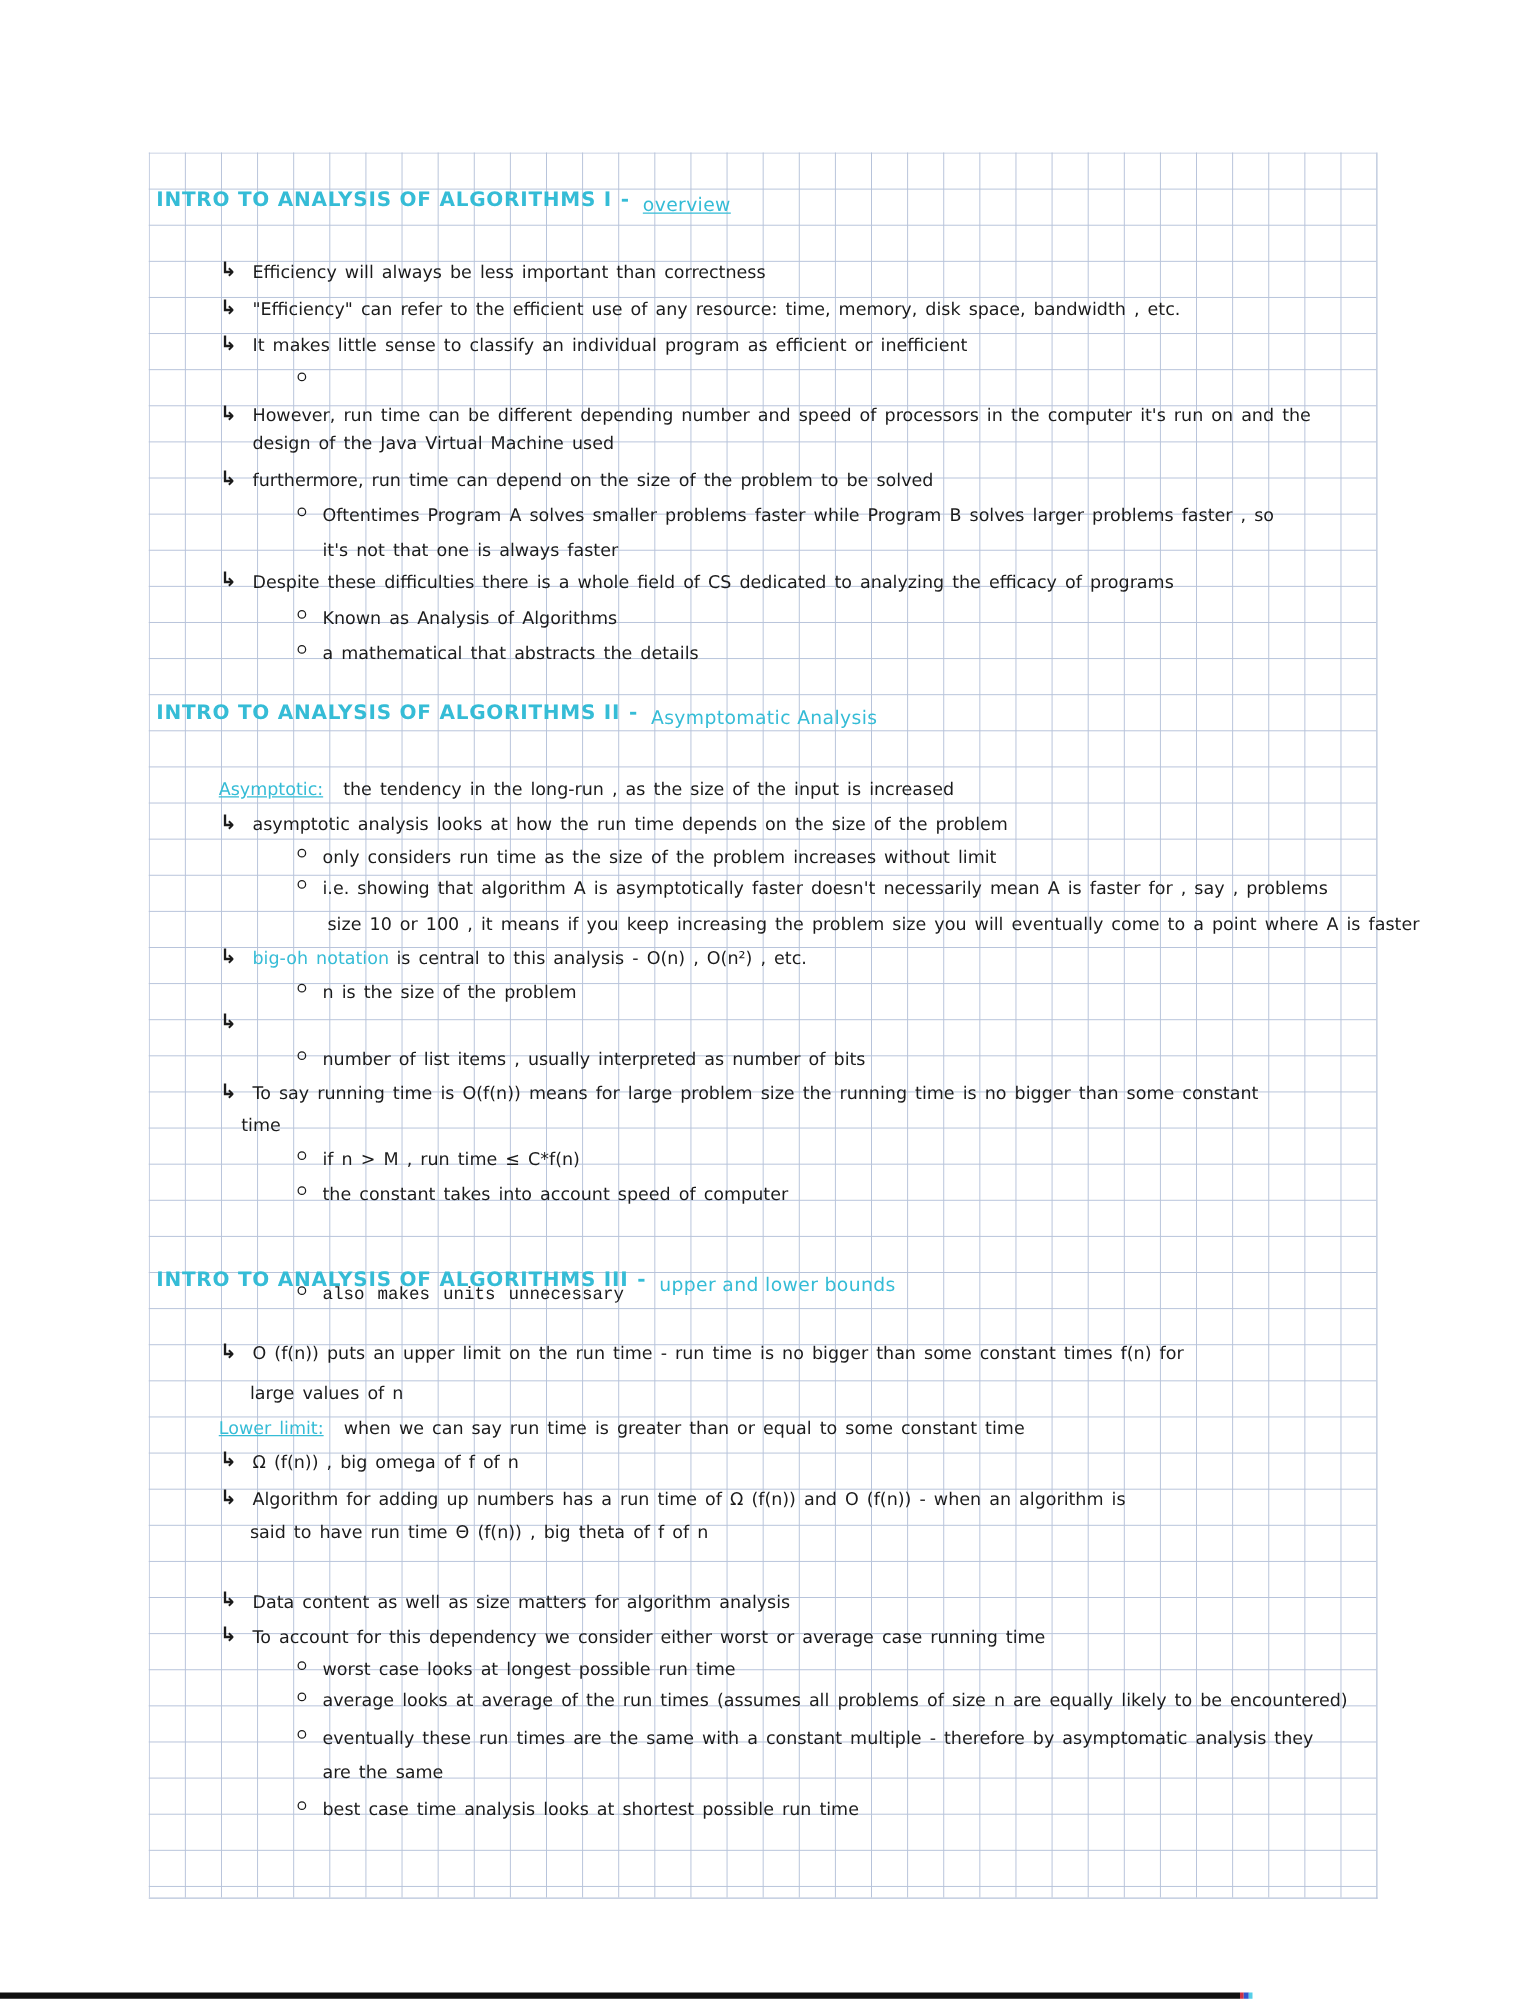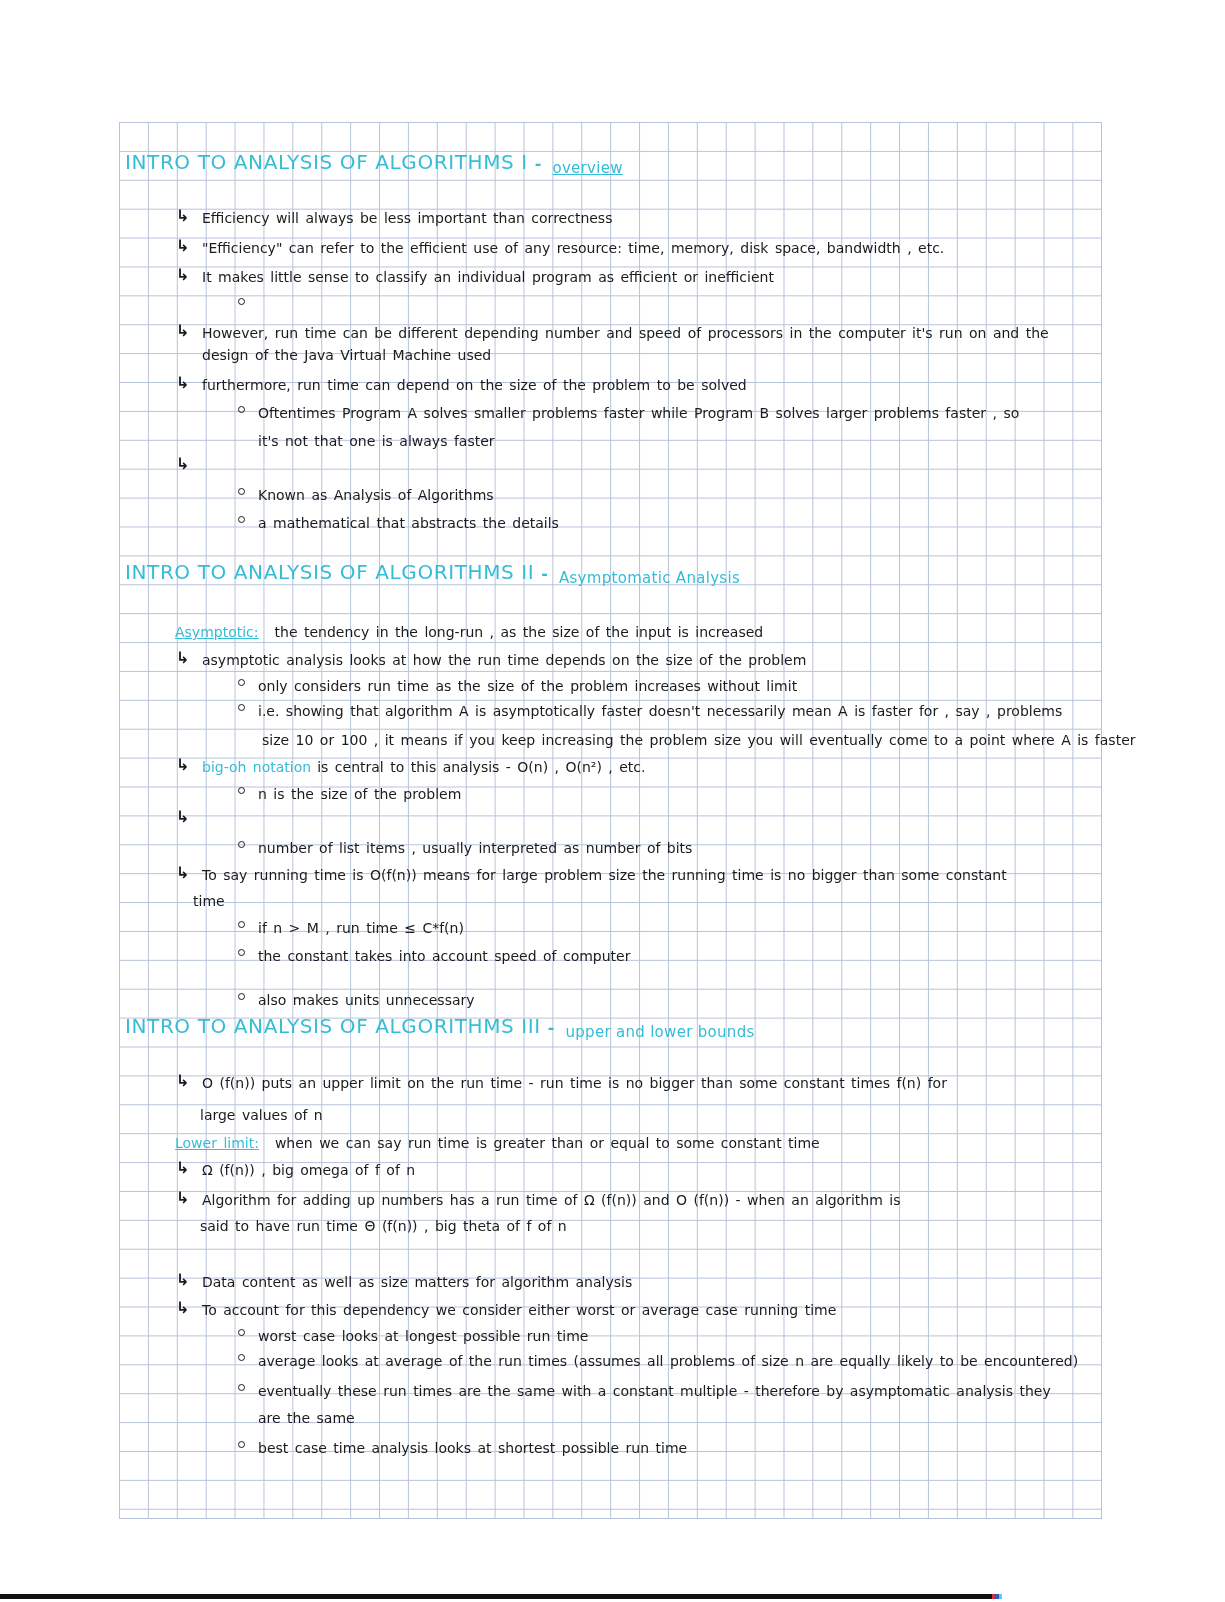--- a/index.html
+++ b/index.html
@@ -16,21 +16,21 @@
     background-image:
       linear-gradient(to right, var(--grid) 1px, transparent 1px),
       linear-gradient(to bottom, var(--grid) 1px, transparent 1px);
     background-size:28.9px 28.9px;
     border-right:1px solid var(--grid);
     border-bottom:1px solid var(--grid);
   }
   .heading{
     position:absolute;left:125px;white-space:nowrap;color:var(--accent);
   }
-  .h-title{font-size:20px;font-weight:normal;letter-spacing:0.6px;}
+  .h-title{font-size:16px;font-weight:bold;letter-spacing:0.6px;}
   .h-dash{font-size:16px;font-weight:bold;margin:0 7px;}
   .h-sub{font-size:15px;position:relative;top:4px;margin-left:4px;letter-spacing:0.3px;}
   .h-sub.u{text-decoration:underline;}
   .s1{top:150px;}
   .s2{top:560px;}
   .s3{top:1014px;}
   .note-line{
     position:absolute;white-space:nowrap;font-size:14px;line-height:20px;
     word-spacing:2px;color:var(--ink);
   }
@@ -70,37 +70,37 @@
   <div id="notes-layer">
       <div class="note-line" style="top: 208px; left: 202px;"><span class="marker arrow">↳</span><span>Efficiency will always be less important than correctness</span></div>
       <div class="note-line" style="top: 238px; left: 202px;"><span class="marker arrow">↳</span><span>"Efficiency" can refer to the efficient use of any resource: time, memory, disk space, bandwidth , etc.</span></div>
       <div class="note-line" style="top: 267px; left: 202px;"><span class="marker arrow">↳</span><span>It makes little sense to classify an individual program as efficient or inefficient</span></div>
       <div class="note-line" style="top: 295px; left: 258px;"><span class="marker ring"></span></div>
       <div class="note-line" style="top: 323px; left: 202px;"><span class="marker arrow">↳</span><span>However, run time can be different depending number and speed of processors in the computer it's run on and the</span></div>
       <div class="note-line" style="top: 345px; left: 202px;"><span>design of the Java Virtual Machine used</span></div>
       <div class="note-line" style="top: 375px; left: 202px;"><span class="marker arrow">↳</span><span>furthermore, run time can depend on the size of the problem to be solved</span></div>
       <div class="note-line" style="top: 403px; left: 258px;"><span class="marker ring"></span><span>Oftentimes Program A solves smaller problems faster while Program B solves larger problems faster , so</span></div>
       <div class="note-line" style="top: 431px; left: 258px;"><span>it's not that one is always faster</span></div>
-      <div class="note-line" style="top: 456px; left: 202px;"><span class="marker arrow">↳</span></div>
+      <div class="note-line" style="top: 456px; left: 202px;"><span class="marker arrow">↳</span><span>Despite these difficulties there is a whole field of CS dedicated to analyzing the efficacy of programs</span></div>
       <div class="note-line" style="top: 485px; left: 258px;"><span class="marker ring"></span><span>Known as Analysis of Algorithms</span></div>
       <div class="note-line" style="top: 513px; left: 258px;"><span class="marker ring"></span><span>a mathematical that abstracts the details</span></div>
       <div class="note-line" style="top: 622px; left: 175px;"><span class="deflabel">Asymptotic:</span><span>the tendency in the long-run , as the size of the input is increased</span></div>
       <div class="note-line" style="top: 650px; left: 202px;"><span class="marker arrow">↳</span><span>asymptotic analysis looks at how the run time depends on the size of the problem</span></div>
       <div class="note-line" style="top: 676px; left: 258px;"><span class="marker ring"></span><span>only considers run time as the size of the problem increases without limit</span></div>
       <div class="note-line" style="top: 701px; left: 258px;"><span class="marker ring"></span><span>i.e. showing that algorithm A is asymptotically faster doesn't necessarily mean A is faster for , say , problems</span></div>
       <div class="note-line" style="top: 730px; left: 262px;"><span>size 10 or 100 , it means if you keep increasing the problem size you will eventually come to a point where A is faster</span></div>
       <div class="note-line" style="top: 757px; left: 202px;"><span class="marker arrow">↳</span><span class="lead">big-oh notation</span><span>is central to this analysis - O(n) , O(n²) , etc.</span></div>
       <div class="note-line" style="top: 784px; left: 258px;"><span class="marker ring"></span><span>n is the size of the problem</span></div>
       <div class="note-line" style="top: 809px; left: 202px;"><span class="marker arrow">↳</span></div>
       <div class="note-line" style="top: 838px; left: 258px;"><span class="marker ring"></span><span>number of list items , usually interpreted as number of bits</span></div>
       <div class="note-line" style="top: 865px; left: 202px;"><span class="marker arrow">↳</span><span>To say running time is O(f(n)) means for large problem size the running time is no bigger than some constant</span></div>
       <div class="note-line" style="top: 891px; left: 193px;"><span>time</span></div>
       <div class="note-line" style="top: 918px; left: 258px;"><span class="marker ring"></span><span>if n &gt; M , run time ≤ C*f(n)</span></div>
       <div class="note-line" style="top: 946px; left: 258px;"><span class="marker ring"></span><span>the constant takes into account speed of computer</span></div>
-      <div class="note-line" style="top: 990px; left: 258px;"><span class="marker ring"></span><span>also makes units unnecessary</span></div>
+      <div class="note-line" style="top: 1026px; left: 258px; font-family: Liberation Mono, monospace;"><span class="marker ring"></span><span>also makes units unnecessary</span></div>
       <div class="note-line" style="top: 1073px; left: 202px;"><span class="marker arrow">↳</span><span>O (f(n)) puts an upper limit on the run time - run time is no bigger than some constant times f(n) for</span></div>
       <div class="note-line" style="top: 1105px; left: 200px;"><span>large values of n</span></div>
       <div class="note-line" style="top: 1133px; left: 175px;"><span class="deflabel">Lower limit:</span><span>when we can say run time is greater than or equal to some constant time</span></div>
       <div class="note-line" style="top: 1160px; left: 202px;"><span class="marker arrow">↳</span><span>Ω (f(n)) , big omega of f of n</span></div>
       <div class="note-line" style="top: 1190px; left: 202px;"><span class="marker arrow">↳</span><span>Algorithm for adding up numbers has a run time of Ω (f(n)) and O (f(n)) - when an algorithm is</span></div>
       <div class="note-line" style="top: 1216px; left: 200px;"><span>said to have run time Θ (f(n)) , big theta of f of n</span></div>
       <div class="note-line" style="top: 1272px; left: 202px;"><span class="marker arrow">↳</span><span>Data content as well as size matters for algorithm analysis</span></div>
       <div class="note-line" style="top: 1300px; left: 202px;"><span class="marker arrow">↳</span><span>To account for this dependency we consider either worst or average case running time</span></div>
       <div class="note-line" style="top: 1326px; left: 258px;"><span class="marker ring"></span><span>worst case looks at longest possible run time</span></div>
       <div class="note-line" style="top: 1351px; left: 258px;"><span class="marker ring"></span><span>average looks at average of the run times (assumes all problems of size n are equally likely to be encountered)</span></div>

